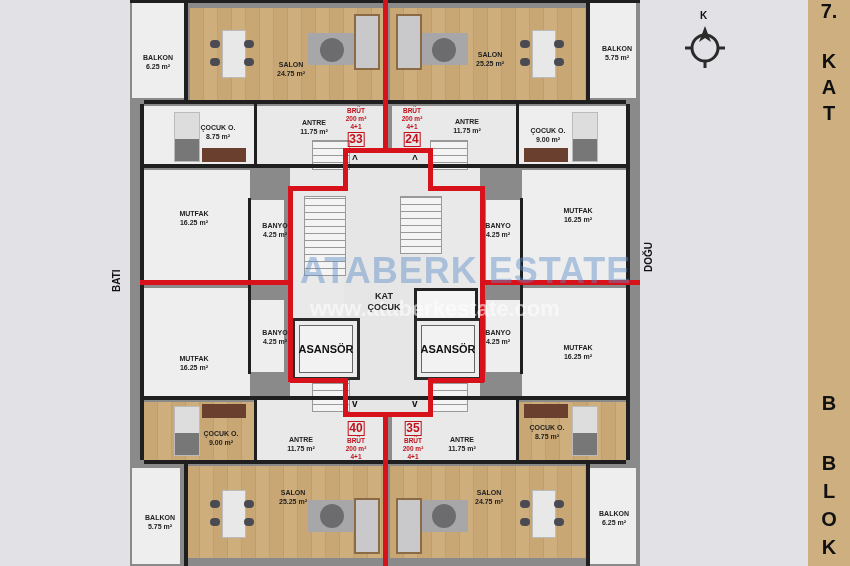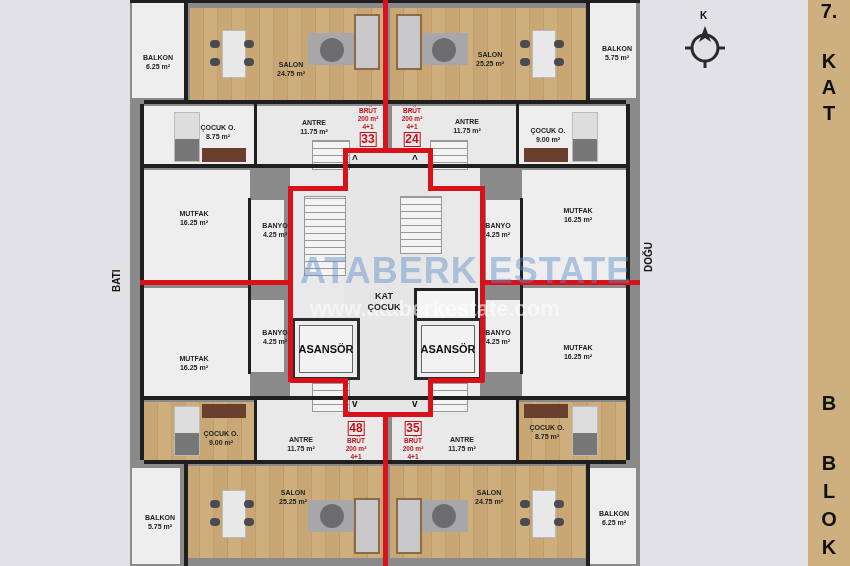--- a/index.html
+++ b/index.html
@@ -285,30 +285,30 @@
 <div class="lbl" style="left:614px;top:518px;">
     <div>BALKON</div>
     <div>6.25 m²</div>
   </div>
 
 <div class="lbl" style="left:384px;top:302px;font-size:9px;line-height:11px;text-align:center;">
     <div>KAT</div>
     <div>ÇOCUK</div>
   </div>
 
-<div class="unitinfo" style="left:356px;top:107px;margin-left:12px;">
+<div class="unitinfo" style="left:356px;top:107px;">
   <div>BRÜT</div><div>200 m²</div><div>4+1</div>
   <div class="unitnum">33</div>
 </div>
 <div class="unitinfo" style="left:412px;top:107px;">
   <div>BRÜT</div><div>200 m²</div><div>4+1</div>
   <div class="unitnum">24</div>
 </div>
 <div class="unitinfo" style="left:356px;top:420px;">
-  <div class="unitnum">48</div>
+  <div class="unitnum">40</div>
   <div>BRÜT</div><div>200 m²</div><div>4+1</div>
 </div>
 <div class="unitinfo" style="left:413px;top:420px;">
   <div class="unitnum">35</div>
   <div>BRÜT</div><div>200 m²</div><div>4+1</div>
 </div>
 
 <div class="dir" style="left:111px;top:292px;transform:rotate(-90deg);transform-origin:left top;">BATI</div>
 <div class="dir" style="left:643px;top:272px;transform:rotate(-90deg);transform-origin:left top;">DOĞU</div>
 

